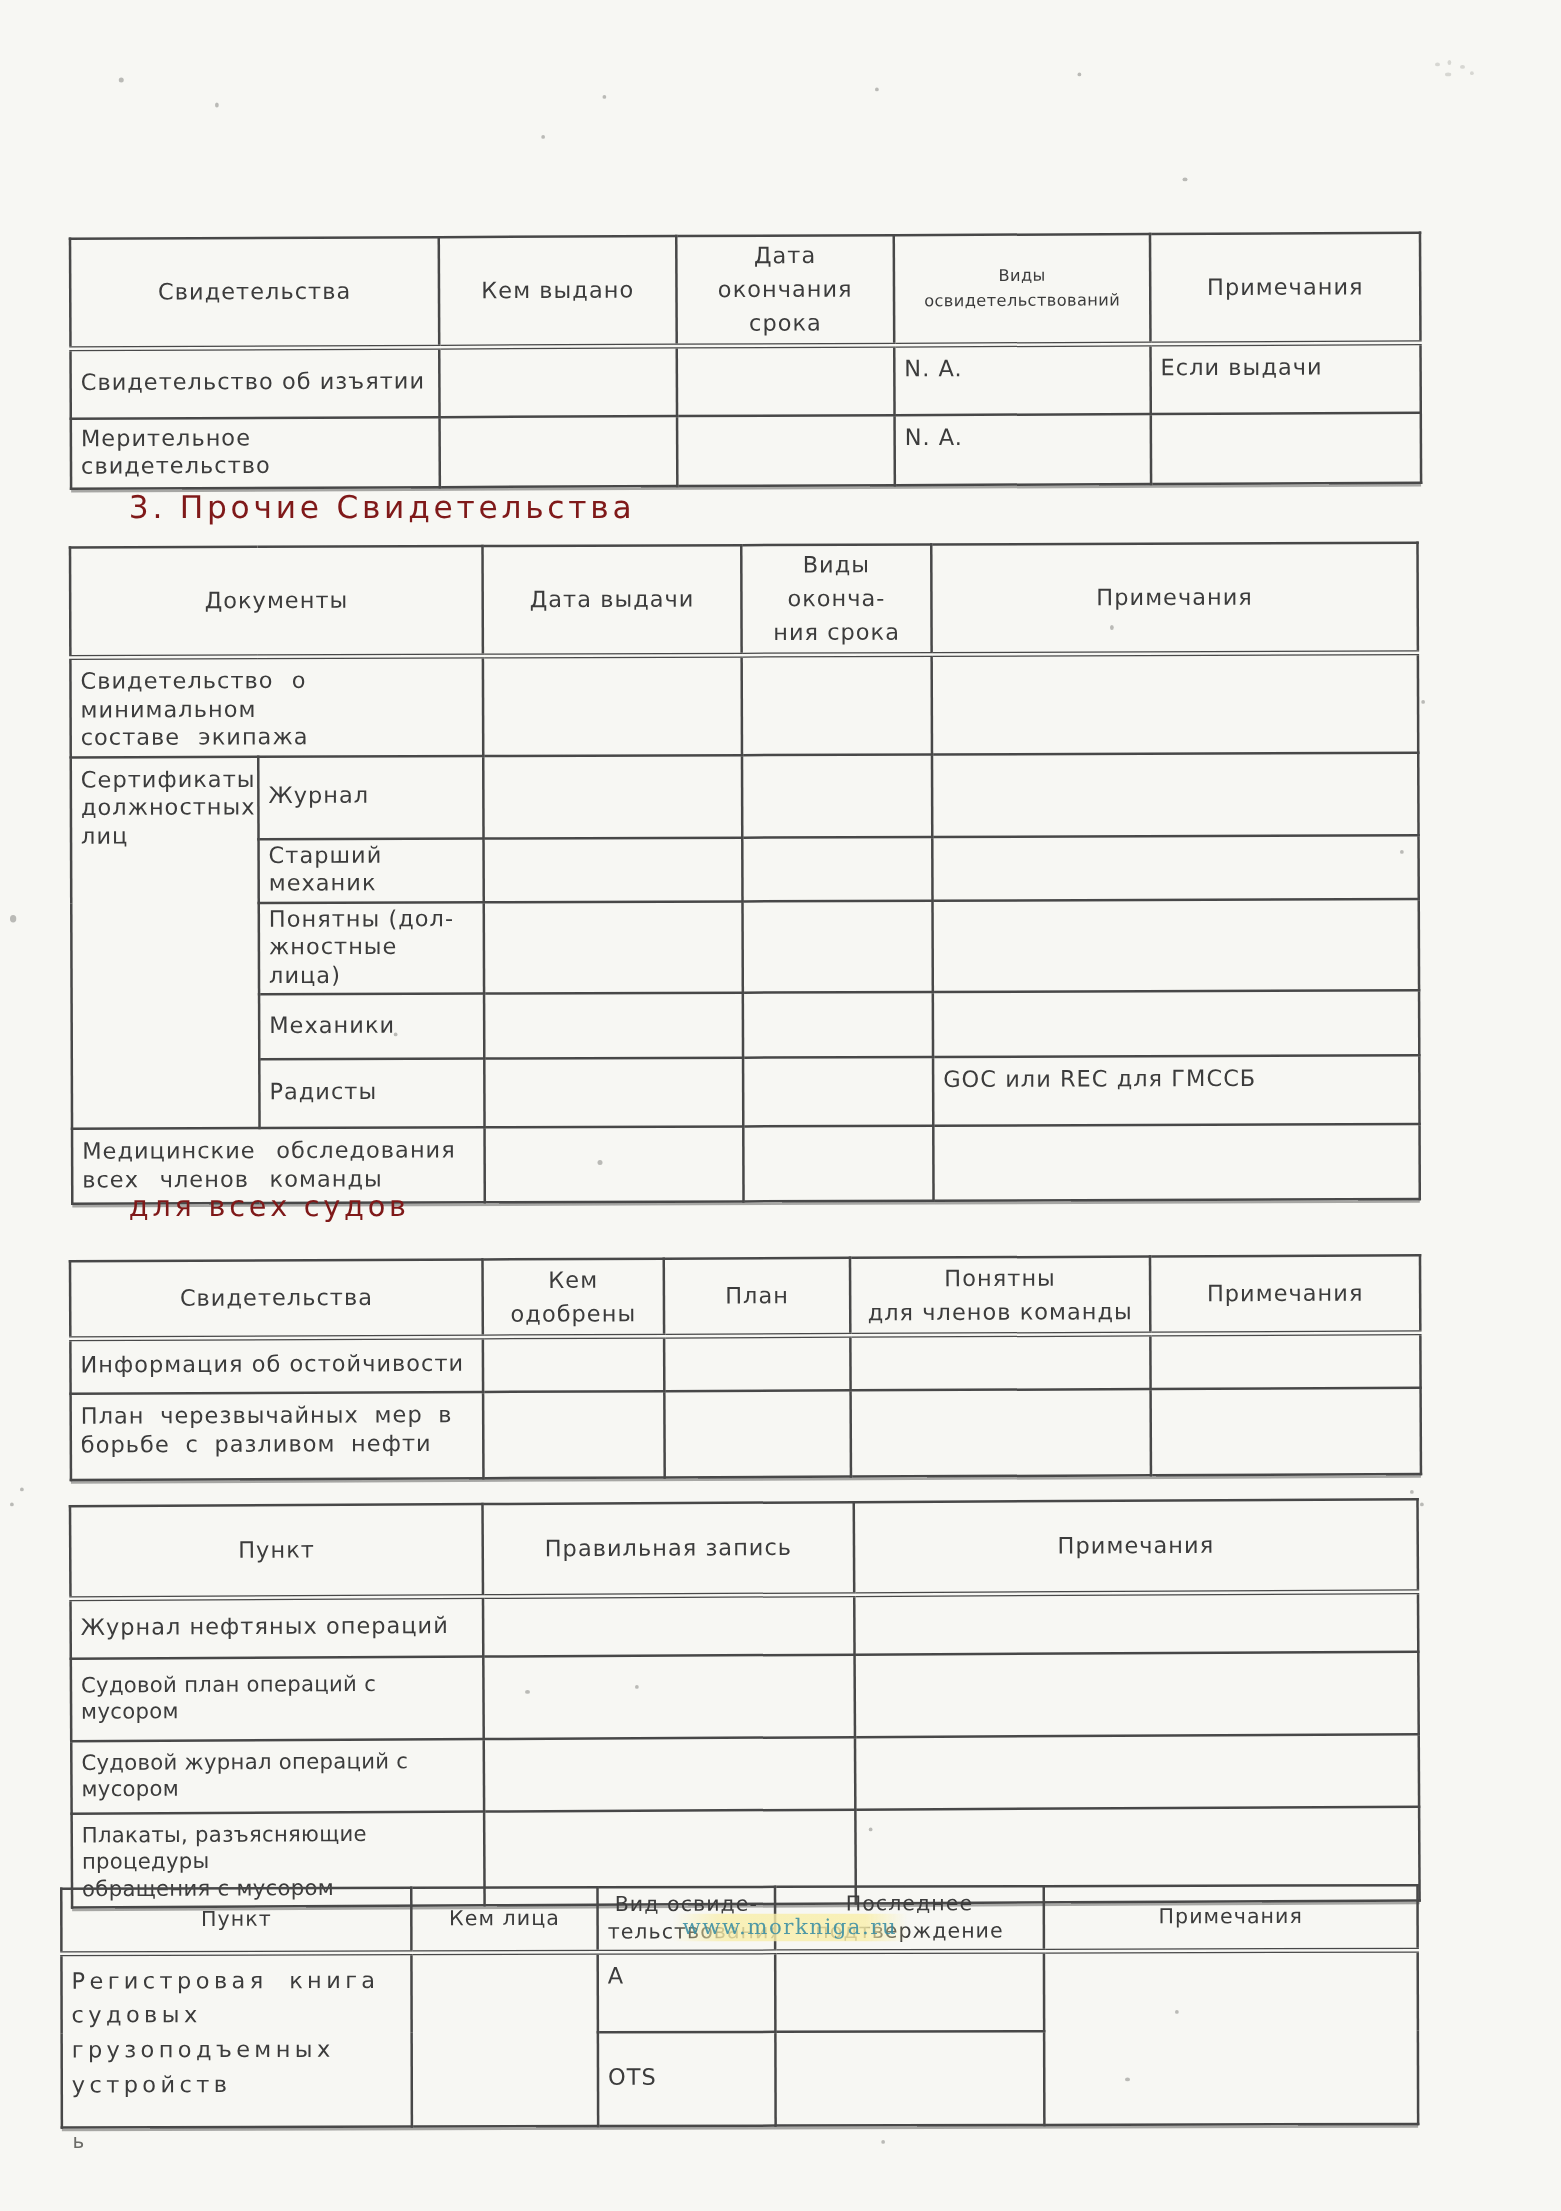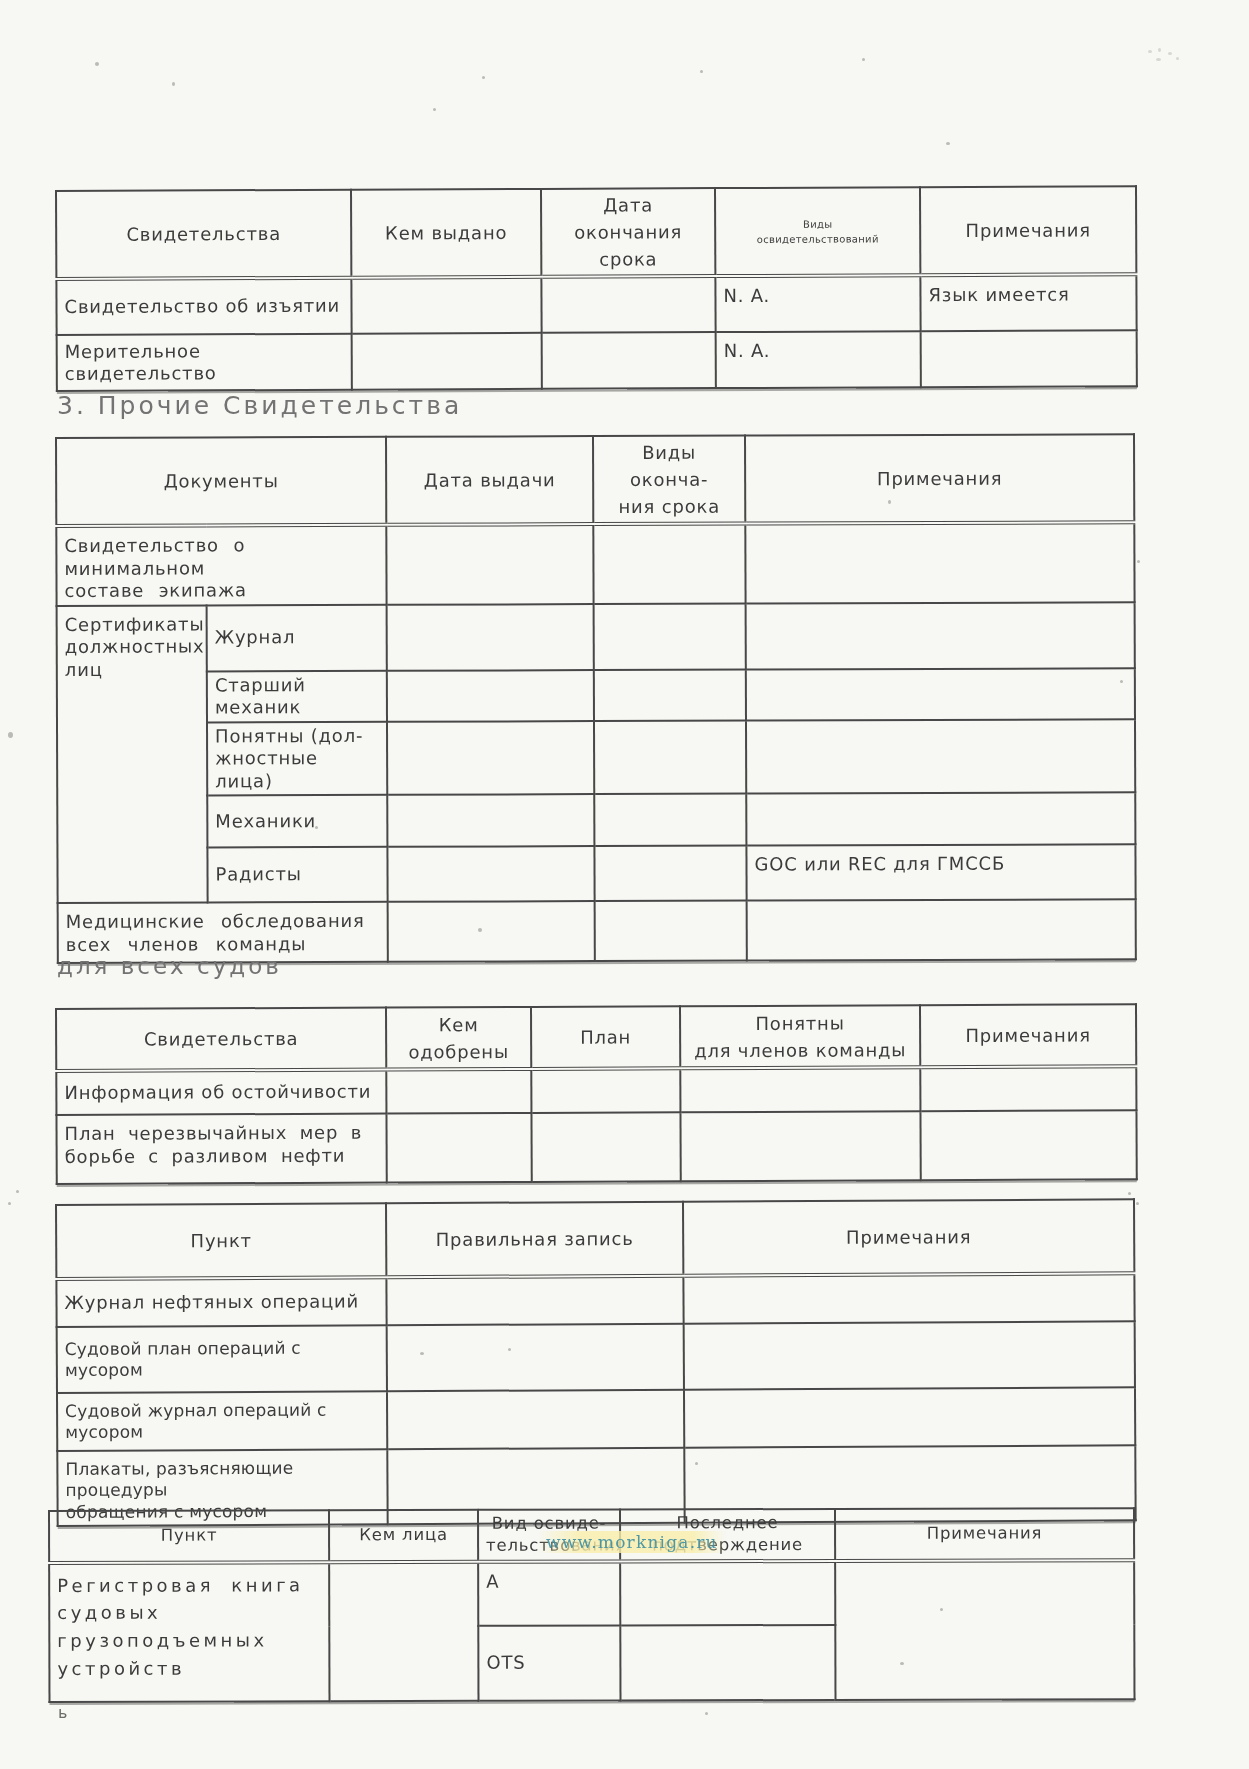--- a/index.html
+++ b/index.html
@@ -7,30 +7,30 @@
         font-family:"DejaVu Sans", sans-serif;color:#3f3f3f;overflow:hidden;margin:0 auto;}
   .scan{position:absolute;inset:0;filter:blur(0.4px) contrast(1.04);}
   table{border-collapse:collapse;table-layout:fixed;position:absolute;
         transform-origin:left top;box-shadow:0 3px 0 -1px rgba(70,70,70,.45);}
   td,th{border:2px solid #4a4a4a;padding:2px 7px;font-size:18px;letter-spacing:.8px;
         color:#3f3f3f;overflow:hidden;}
   th{font-weight:normal;text-align:center;vertical-align:middle;white-space:pre-line;line-height:1.5;}
   tr.hdr th{border-bottom:4px double #4a4a4a;}
   td{vertical-align:middle;text-align:left;white-space:pre-line;line-height:1.25;}
   td.top{vertical-align:top;padding-top:7px;}
-  td.small, th.small{font-size:10px;letter-spacing:.3px;}
+  td.small, th.small{font-size:13px;letter-spacing:.3px;}
   .tight{font-size:17px;letter-spacing:.2px;}
   .ws6{word-spacing:6px;} .ws8{word-spacing:8px;} .ws10{word-spacing:10px;}
   #t1{left:55px;top:190px;width:1080px;transform:rotate(-0.25deg);}
   #t3{left:55px;top:437px;width:1078px;transform:rotate(-0.2deg);}
   #t4a{left:55px;top:1008px;width:1080px;transform:rotate(-0.25deg);}
   #t4b{left:55px;top:1204px;width:1078px;transform:rotate(-0.3deg);}
   #t5{left:48px;top:1510px;width:1085px;transform:rotate(-0.15deg);}
   #t5 th{font-size:16.5px;line-height:1.35;}
-  .title{position:absolute;font-size:25px;letter-spacing:3px;color:#737373;}
+  .title{position:absolute;font-size:25px;letter-spacing:3px;color:#7f1d1d;margin-left:46px;}
   #title3{left:57px;top:391px;}
   #title4{left:57px;top:911px;}
   #subtitle4{left:57px;top:953px;font-size:23px;}
   #wm{position:absolute;left:538px;top:1531px;z-index:6;
       font-family:"DejaVu Serif", serif;font-size:17px;letter-spacing:1.2px;
       color:rgba(58,140,162,.88);padding:1px 8px;
       background:linear-gradient(90deg,rgba(244,234,168,0) 0%,rgba(244,234,168,.8) 22%,rgba(244,234,168,.8) 82%,rgba(244,234,168,0) 100%);}
   .speck{position:absolute;background:#878783;border-radius:50%;opacity:.55;}
   #bottom-mark{position:absolute;left:58px;top:1703px;font-size:16px;color:#6d6d69;}
   #corner-smudge{position:absolute;left:1146px;top:46px;width:46px;height:22px;opacity:.35;}
@@ -59,21 +59,21 @@
 срока</th>
       <th class="small">Виды
 освидетельствований</th>
       <th>Примечания</th>
     </tr>
     <tr style="height:56px">
       <td>Свидетельство об изъятии</td>
       <td></td>
       <td></td>
       <td class="top">N. A.</td>
-      <td class="top">Язык имеется</td>
+      <td class="top">Если выдачи</td>
     </tr>
     <tr style="height:56px">
       <td>Мерительное свидетельство</td>
       <td></td>
       <td></td>
       <td class="top">N. A.</td>
       <td></td>
     </tr>
   </tbody>
       </table>

